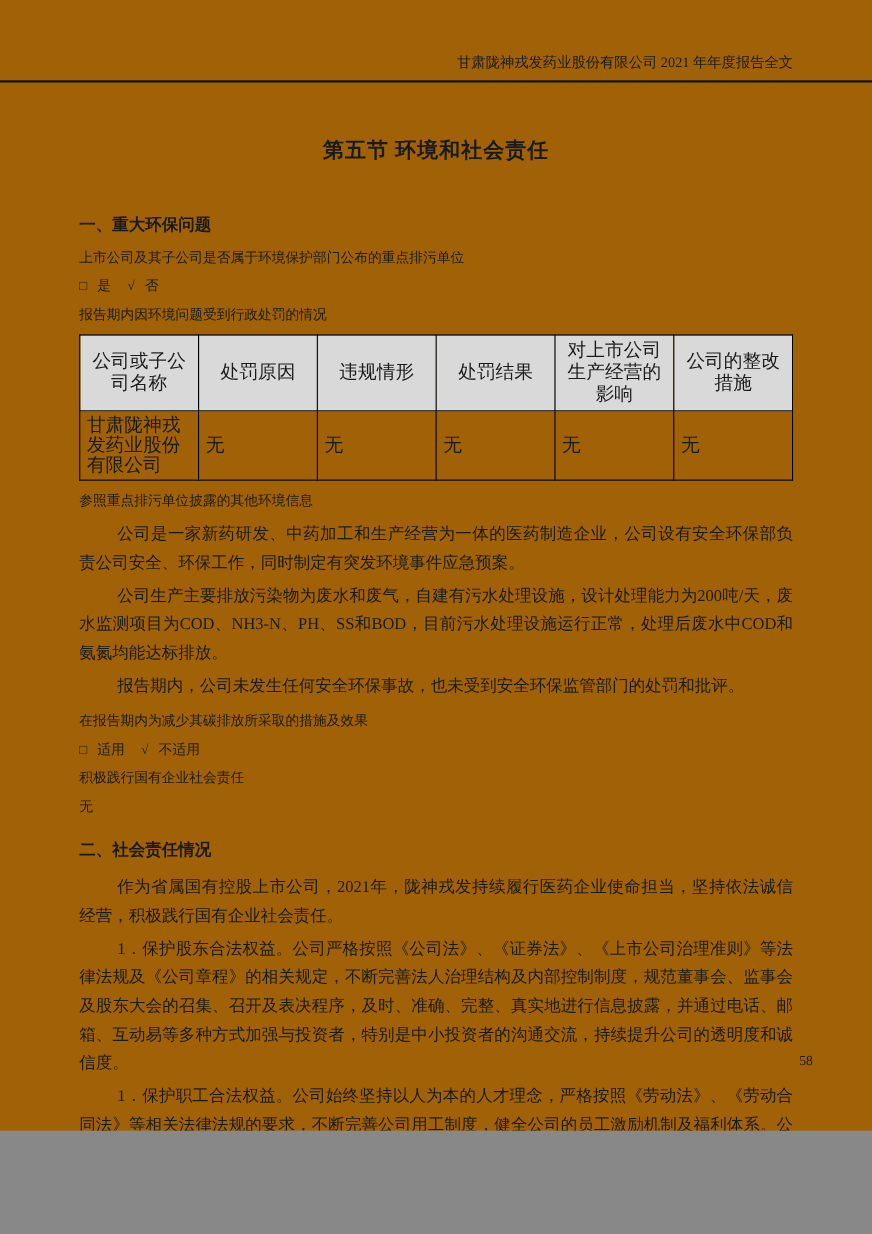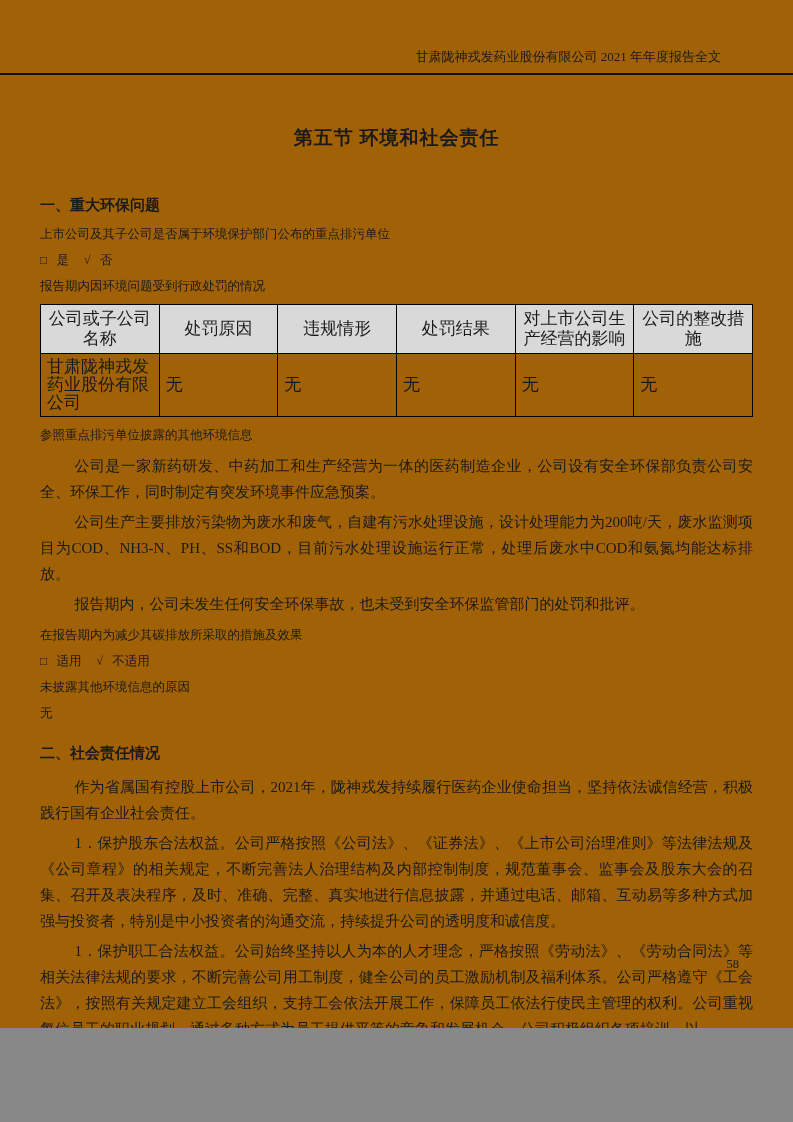--- a/index.html
+++ b/index.html
@@ -6,21 +6,21 @@
   .page{
     position:relative;
     width:793px;height:1028px;
     margin:0 auto;
     background:#a16207;
     font-family:"Liberation Serif","DejaVu Serif",serif;
     color:#1a1a1a;
     overflow:hidden;
     box-sizing:border-box;
   }
-  .content{padding:0 40px;}
+  .content{padding:0 72px;}
   .running-header{
     padding:48px 72px 7px 72px;
     text-align:right;
     font-size:13px;
     line-height:18px;
     border-bottom:2px solid #111;
     margin:0 0 0 0;
   }
   .running-header-inner{display:inline-block;}
   h1.doc-title{
@@ -144,21 +144,21 @@
 
     <p class="meta">在报告期内为减少其碳排放所采取的措施及效果</p>
 
     <p class="meta choice">
       <span class="g">□</span>
       <span class="sp">适用</span>
       <span class="g">√</span>
       <span>不适用</span>
     </p>
 
-    <p class="meta">未披露其他环境信息的原因</p>
+    <p class="meta">积极践行国有企业社会责任</p>
     <p class="meta">无</p>
 
     <h2 class="sec sec2">二、社会责任情况</h2>
 
     <p class="body-p">作为省属国有控股上市公司，2021年，陇神戎发持续履行医药企业使命担当，坚持依法诚信经营，积极践行国有企业社会责任。</p>
     <p class="body-p">1．保护股东合法权益。公司严格按照《公司法》、《证券法》、《上市公司治理准则》等法律法规及《公司章程》的相关规定，不断完善法人治理结构及内部控制制度，规范董事会、监事会及股东大会的召集、召开及表决程序，及时、准确、完整、真实地进行信息披露，并通过电话、邮箱、互动易等多种方式加强与投资者，特别是中小投资者的沟通交流，持续提升公司的透明度和诚信度。</p>
     <p class="body-p">1．保护职工合法权益。公司始终坚持以人为本的人才理念，严格按照《劳动法》、《劳动合同法》等相关法律法规的要求，不断完善公司用工制度，健全公司的员工激励机制及福利体系。公司严格遵守《工会法》，按照有关规定建立工会组织，支持工会依法开展工作，保障员工依法行使民主管理的权利。公司重视每位员工的职业规划，通过多种方式为员工提供平等的竞争和发展机会。公司积极组织各项培训，以</p>
 
   </div>
 

